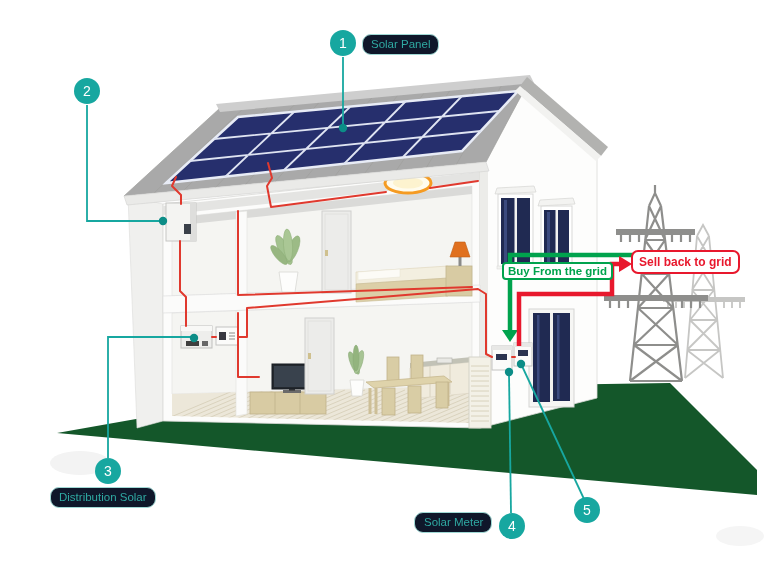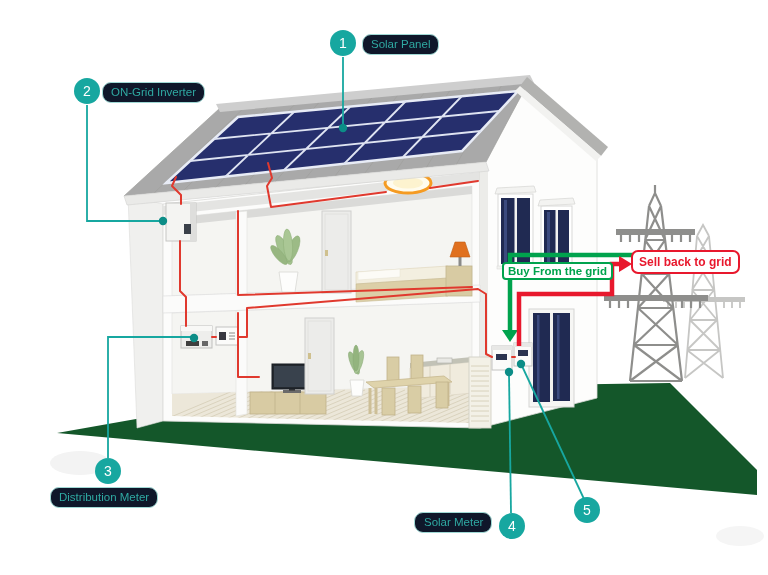--- a/index.html
+++ b/index.html
@@ -270,19 +270,18 @@
   </g>
 </svg>
 
   <div class="co-num" style="left:330px;top:30px;">1</div>
   <div class="co-num" style="left:74px;top:78px;">2</div>
   <div class="co-num" style="left:95px;top:458px;">3</div>
   <div class="co-num" style="left:499px;top:513px;">4</div>
   <div class="co-num" style="left:574px;top:497px;">5</div>
 
   <div class="co-label" style="left:362px;top:34px;">Solar Panel</div>
-  <div class="co-label" style="left:102px;top:82px;">ON-Grid Inverter</div>
-  <div class="co-label" style="left:50px;top:487px;">Distribution Meter</div>
+  <div class="co-label" style="left:50px;top:487px;">Distribution Solar</div>
   <div class="co-label" style="left:414px;top:512px;padding-left:9px;">Solar Meter</div>
 
   <div class="flow buy">Buy From the grid</div>
   <div class="flow sell">Sell back to grid</div>
 </div>
 
 </body></html>

